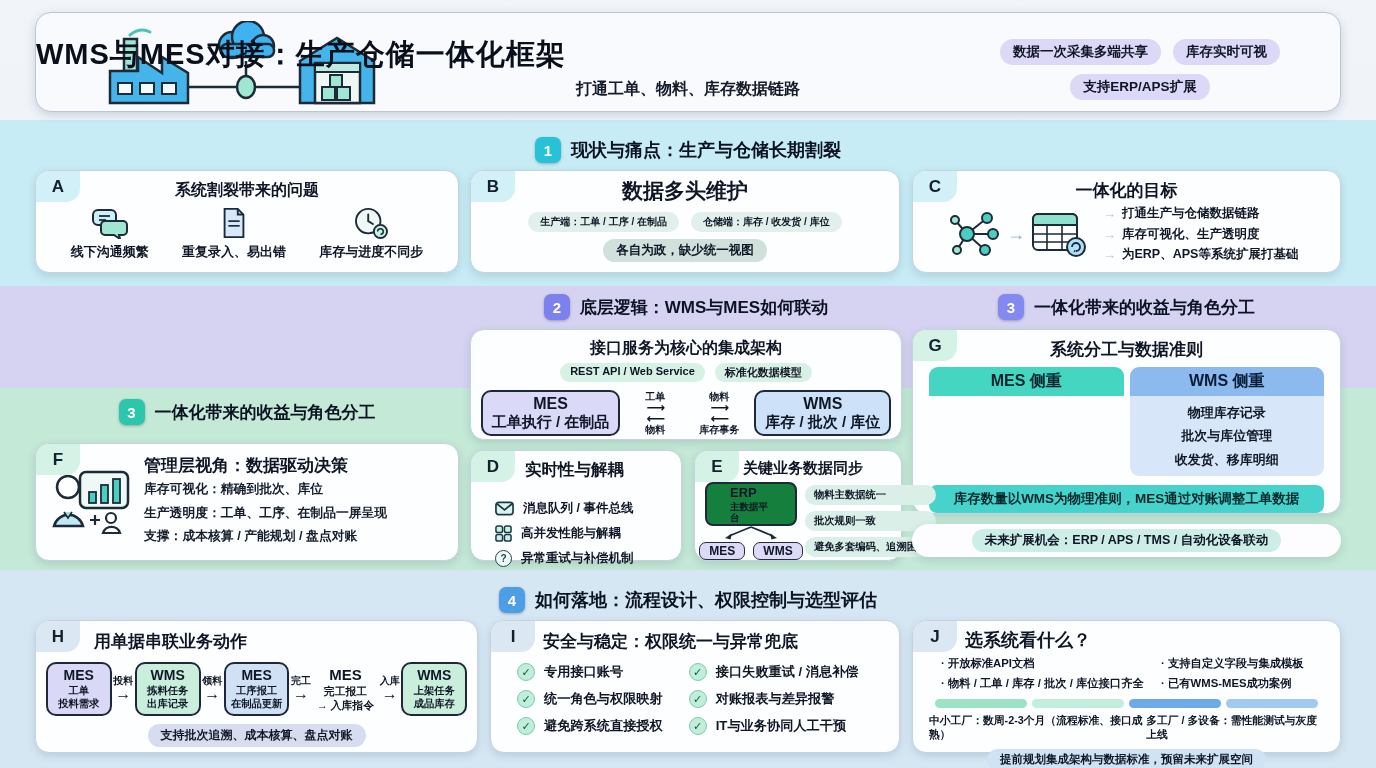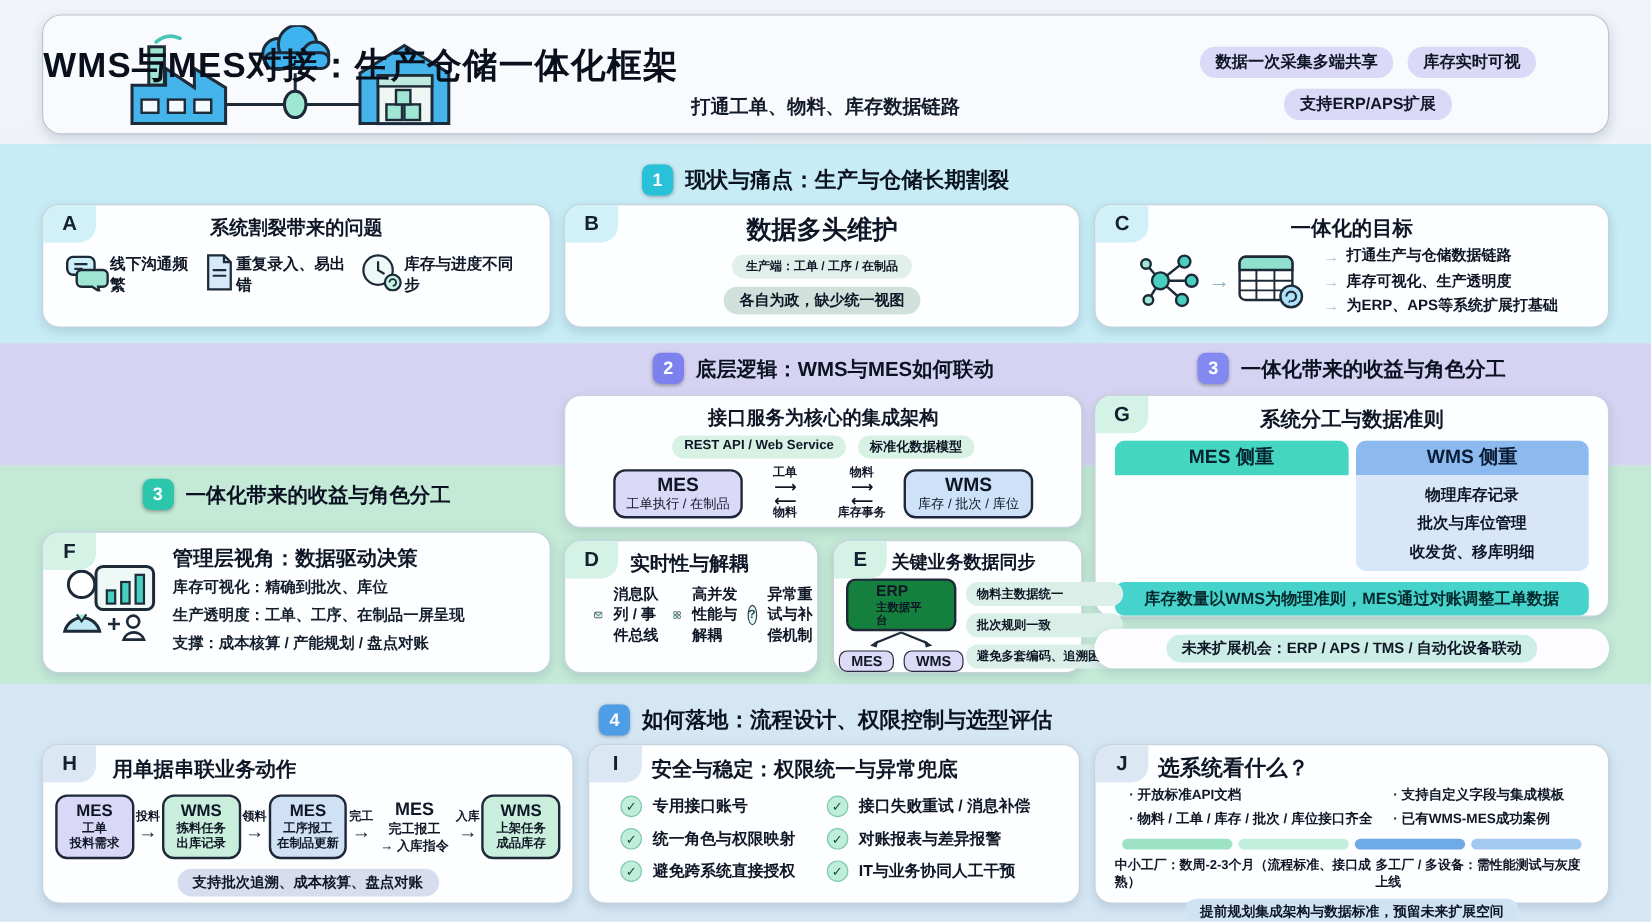--- a/index.html
+++ b/index.html
@@ -34,21 +34,21 @@
   .hdr-sub{position:absolute;left:0;right:0;top:66px;text-align:center;font-size:16px;font-weight:800;color:#141b2a}
   .hdr-badges{position:absolute;right:30px;top:26px;width:340px;display:flex;flex-direction:column;gap:9px;align-items:center}
   .hdr-badges .row{display:flex;gap:12px;justify-content:center}
   .lpill{background:#dcd8f7;border-radius:14px;padding:4px 13px;font-size:13.5px;font-weight:800;white-space:nowrap}
 
   .pill{display:inline-block;border-radius:14px;padding:3px 13px;font-weight:700;font-size:13.5px;white-space:nowrap}
 
   
   .ca-title{margin-top:9px;text-align:center;font-size:16px;font-weight:800}
   .ca-row{display:flex;justify-content:space-around;padding:0 18px;margin-top:6px}
-  .ca-item{display:flex;flex-direction:row;align-items:center}
+  .ca-item{display:flex;flex-direction:column;align-items:center}
   .ca-item .lbl{font-size:13px;font-weight:800;margin-top:4px}
 
   
   .cb-title{margin-top:6px;text-align:center;font-size:21px;font-weight:800}
   .cb-row{display:flex;justify-content:center;gap:12px;margin-top:7px}
   .cb-pill{background:#e1f0ea;border-radius:14px;padding:3px 12px;font-size:10px;font-weight:800;white-space:nowrap}
   .cb-note{display:flex;justify-content:center;margin-top:7px}
   .cb-note .pill{background:#d0e1db;font-size:12.5px;font-weight:800}
 
   
@@ -65,21 +65,21 @@
         box-shadow:0 3px 8px rgba(45,70,105,.16);display:flex;align-items:center;justify-content:center;gap:14px}
   .wbar .pill{background:#e4e0f8;font-weight:800;font-size:14px}
 
   
   .ig-title{margin-top:8px;text-align:center;font-size:16px;font-weight:800}
   .ig-tags{display:flex;justify-content:center;gap:10px;margin-top:4px}
   .ig-tag{background:#d7f2e5;border-radius:11px;padding:2px 10px;font-size:11px;font-weight:800}
   .ig-row{display:flex;align-items:center;justify-content:center;gap:6px;margin-top:8px}
   .ig-box{border:2px solid #1e2838;border-radius:10px;text-align:center;padding:3px 9px;min-width:108px}
   .ig-box .nm{font-size:16px;font-weight:800;line-height:1.15}
-  .ig-box .ds{font-size:11px;font-weight:400;line-height:1.2}
+  .ig-box .ds{font-size:15px;font-weight:700;line-height:1.2}
   .bx-mes{background:#dbd9f8}.bx-esb{background:#c8f0dc}.bx-wms{background:#cde1f8}
   .flowarrows{display:flex;flex-direction:column;align-items:center;width:58px;line-height:1}
   .flbl{font-size:10px;font-weight:800}
   .fa{font-size:13px;font-weight:800;letter-spacing:-1px;line-height:.9}
 
   
   .cg-title{margin-top:8px;text-align:center;font-size:17px;font-weight:800}
   .cg-cols{display:flex;gap:6px;padding:0 16px;margin-top:6px}
   .cg-col{flex:1;border-radius:9px;overflow:hidden}
   .cg-hd{text-align:center;font-size:16px;font-weight:800;padding:4px 0}
@@ -97,21 +97,21 @@
 
   
   .cf-body{display:flex;padding:8px 12px 0 16px}
   .cf-icon{margin-top:18px}
   .cf-text{margin-left:14px}
   .cf-title{font-size:17px;font-weight:800;margin-top:2px}
   .cf-line{font-size:12.8px;font-weight:800;line-height:1.85;color:#141e2c}
 
   
   .cd-title{margin-left:54px;margin-top:8px;font-size:16.5px;font-weight:800}
-  .cd-items{padding-left:24px;margin-top:6px;display:flex;flex-direction:row;gap:8px}
+  .cd-items{padding-left:24px;margin-top:19px;display:flex;flex-direction:column;gap:8px}
   .cd-it{display:flex;align-items:center;gap:9px;font-size:12.5px;font-weight:800}
   .ico-q{width:17px;height:17px;border:1.6px solid #27414e;border-radius:50%;display:flex;align-items:center;
          justify-content:center;font-size:10px;font-weight:800;color:#27414e;background:#eafaf6}
 
   
   .ce-title{margin-left:48px;margin-top:8px;font-size:15px;font-weight:800}
   .ce-body{display:flex;padding:4px 8px 0 10px}
   .ce-diag{width:92px;display:flex;flex-direction:column;align-items:center}
   .ce-erp{border:2px solid #1e2838;border-radius:8px;background:#15803d;text-align:left;padding:1px 23px}
   .ce-erp .nm{font-size:13px;font-weight:800;line-height:1.2}
@@ -240,20 +240,21 @@
         <div class="lbl">库存与进度不同步</div>
       </div>
     </div>
   </div>
 
   <div class="card" style="left:470px;top:170px;width:430px;height:103px">
     <div class="chip chip-cyan">B</div>
     <div class="cb-title">数据多头维护</div>
     <div class="cb-row">
       <span class="cb-pill">生产端：工单 / 工序 / 在制品</span>
+      <span class="cb-pill">仓储端：库存 / 收发货 / 库位</span>
     </div>
     <div class="cb-note">
         <span class="pill">各自为政，缺少统一视图</span>
       </div>
   </div>
 
   <div class="card" style="left:912px;top:170px;width:429px;height:103px">
     <div class="chip chip-cyan">C</div>
     <div class="cc-title">一体化的目标</div>
     <div class="cc-body">

